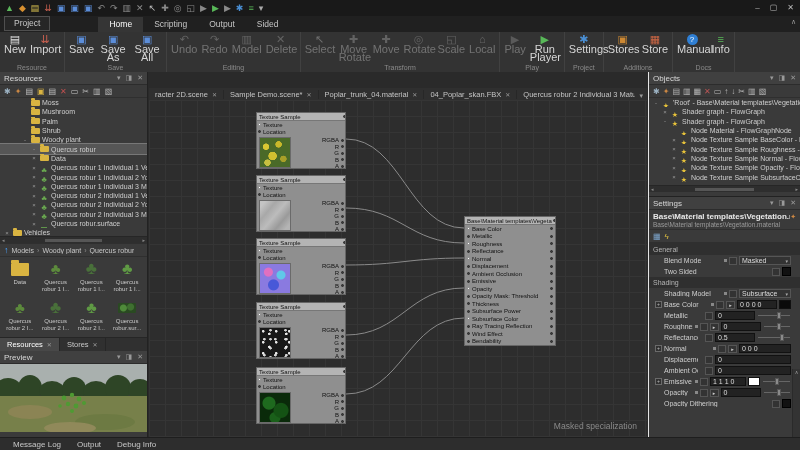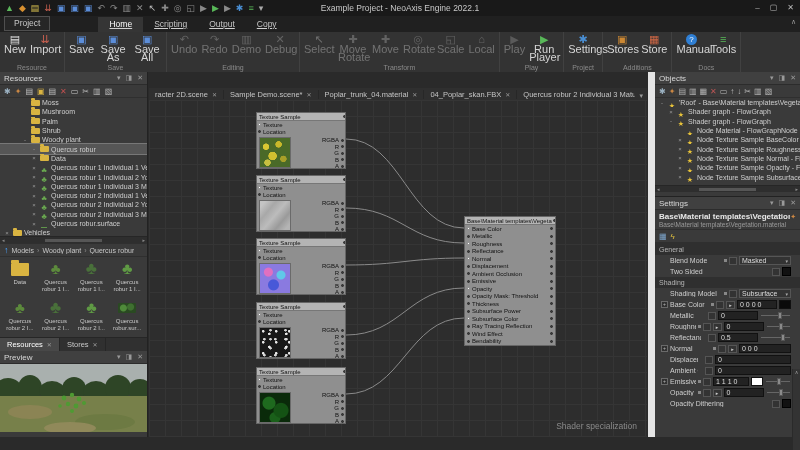--- a/index.html
+++ b/index.html
@@ -27,21 +27,21 @@
   .rbtn[data-disabled]{opacity:.38;}
   .ricon{display:block;font-size:11px;line-height:12px;height:12px;}
   [data-icon="manual-icon"] .ricon{width:11px;height:11px;line-height:11px;border-radius:50%;background:#2f7fd4;color:#fff !important;font-size:8px;margin:1px auto 0;}
   .rlabel{display:block;font-size:11px;line-height:8px;color:#d6d6d6;white-space:normal;}
   .rgl{font-size:7px;line-height:9px;color:#8a8a8a;text-align:center;}
 
   
   .main{position:absolute;top:72px;left:0;right:0;bottom:13px;background:#2a2a2a;}
   .left-panel{position:absolute;left:0;top:0;width:148px;bottom:0;background:#3a3a3a;border-right:1px solid #222;}
   .center{position:absolute;left:149px;right:153px;top:0;bottom:0;}
-  .right-panel{position:absolute;right:0;top:0;width:152px;bottom:0;background:#3a3a3a;border-left:7px solid #e5e5e5;margin-left:38px;}
+  .right-panel{position:absolute;right:0;top:0;width:152px;bottom:0;background:#3a3a3a;border-left:1px solid #e5e5e5;margin-left:38px;}
   .bottombar{position:absolute;bottom:0;left:0;right:0;height:13px;background:#2d2d2d;display:flex;align-items:center;gap:2px;padding-left:6px;border-top:1px solid #1e1e1e;}
   .bbtab{font-size:8px;color:#c8c8c8;padding:0 7px;}
 
   
   .phead{height:13px;background:#404040;display:flex;align-items:center;padding:0 4px;border-bottom:1px solid #2c2c2c;}
   .phead .pname{font-size:8px;color:#d8d8d8;flex:1;}
   .phead .pico{font-size:7px;color:#9a9a9a;margin-left:5px;}
   .ptoolbar{height:13px;display:flex;align-items:center;gap:4px;padding:0 4px;border-bottom:1px solid #2f2f2f;}
   .ptoolbar span{font-size:8px;line-height:13px;}
 
@@ -202,39 +202,38 @@
         <span style="color: rgb(88, 184, 88);">▶</span>
 
         <span style="color: rgb(138, 138, 138);">▶</span>
 
         <span style="color: rgb(74, 143, 212);">✱</span>
 
         <span style="color: rgb(88, 184, 88);">≡</span>
 
         <span style="color: rgb(170, 170, 170);">▾</span>
       </div>
-    <div class="win-title">Example Project - NeoAxis Engine 2022.1</div>
     <div class="win-btns">
       <span>–</span>
       <span>▢</span>
       <span>✕</span>
     </div>
   </div>
 
   <div class="ribbon-tabs">
     <span class="project-tab">Project</span>
-    <div style="display:flex;text-decoration:underline;">
+    <div style="display:flex;">
 
         <span class="rtab" data-active="">Home</span>
 
         <span class="rtab">Scripting</span>
 
         <span class="rtab">Output</span>
 
-        <span class="rtab">Copy</span>
+        <span class="rtab">Sided</span>
       </div>
     <span class="ribbon-collapse">∧</span>
   </div>
 
   <div class="ribbon-body">
     <div class="rgroup">
       <div class="rbtns">
 
           <div class="rbtn" data-icon="new-icon">
             <span class="ricon" style="color: rgb(224, 224, 224);">▤</span>
@@ -276,26 +275,26 @@
             <span class="rlabel">Undo</span>
           </div>
 
           <div class="rbtn" data-disabled="" data-icon="redo-icon">
             <span class="ricon" style="color: rgb(176, 176, 176);">↷</span>
             <span class="rlabel">Redo</span>
           </div>
 
           <div class="rbtn" data-disabled="" data-icon="copy-icon">
             <span class="ricon" style="color: rgb(176, 176, 176);">▥</span>
-            <span class="rlabel">Demo</span>
+            <span class="rlabel">Model</span>
           </div>
 
           <div class="rbtn" data-disabled="" data-icon="delete-icon">
             <span class="ricon" style="color: rgb(176, 176, 176);">✕</span>
-            <span class="rlabel">Debug</span>
+            <span class="rlabel">Delete</span>
           </div>
         </div>
       <div class="rgl">Editing</div>
     </div>
     <div class="rgroup">
       <div class="rbtns">
 
           <div class="rbtn" data-disabled="" data-icon="select-icon">
             <span class="ricon" style="color: rgb(208, 208, 208);">↖</span>
             <span class="rlabel">Select</span>
@@ -371,21 +370,21 @@
     <div class="rgroup">
       <div class="rbtns">
 
           <div class="rbtn" data-icon="manual-icon">
             <span class="ricon" style="color: rgb(255, 255, 255);">?</span>
             <span class="rlabel">Manual</span>
           </div>
 
           <div class="rbtn" data-icon="tips-icon">
             <span class="ricon" style="color: rgb(88, 184, 88);">≡</span>
-            <span class="rlabel">Tools</span>
+            <span class="rlabel">Info</span>
           </div>
         </div>
       <div class="rgl">Docs</div>
     </div>
   </div>
 
   <div class="main">
 
     <div class="left-panel">
       <div class="phead">
@@ -994,21 +993,21 @@
               </div>
 
               <div class="mpin">
                 <span class="dot"></span>
                 <span>Bendability</span>
                 <span class="dot rd"></span>
               </div>
             </div>
         </div>
 
-        <div class="watermark">Shader specialization</div>
+        <div class="watermark">Masked specialization</div>
       </div>
     </div>
 
     <div class="right-panel">
       <div class="obj-panel">
         <div class="phead">
           <span class="pname">Objects</span>
           <span class="pico">▾</span>
           <span class="pico">◨</span>
           <span class="pico">✕</span>
@@ -1377,14 +1376,22 @@
               </div>
             </div>
           </div>
         <div class="vscroll" style="top:172px;height:166px;">
             <b>∧</b>
           </div>
       </div>
     </div>
   </div>
 
+  <div class="bottombar">
+
+      <span class="bbtab">Message Log</span>
+
+      <span class="bbtab">Output</span>
+
+      <span class="bbtab">Debug Info</span>
+    </div>
 
 </div>
 
 </body></html>

